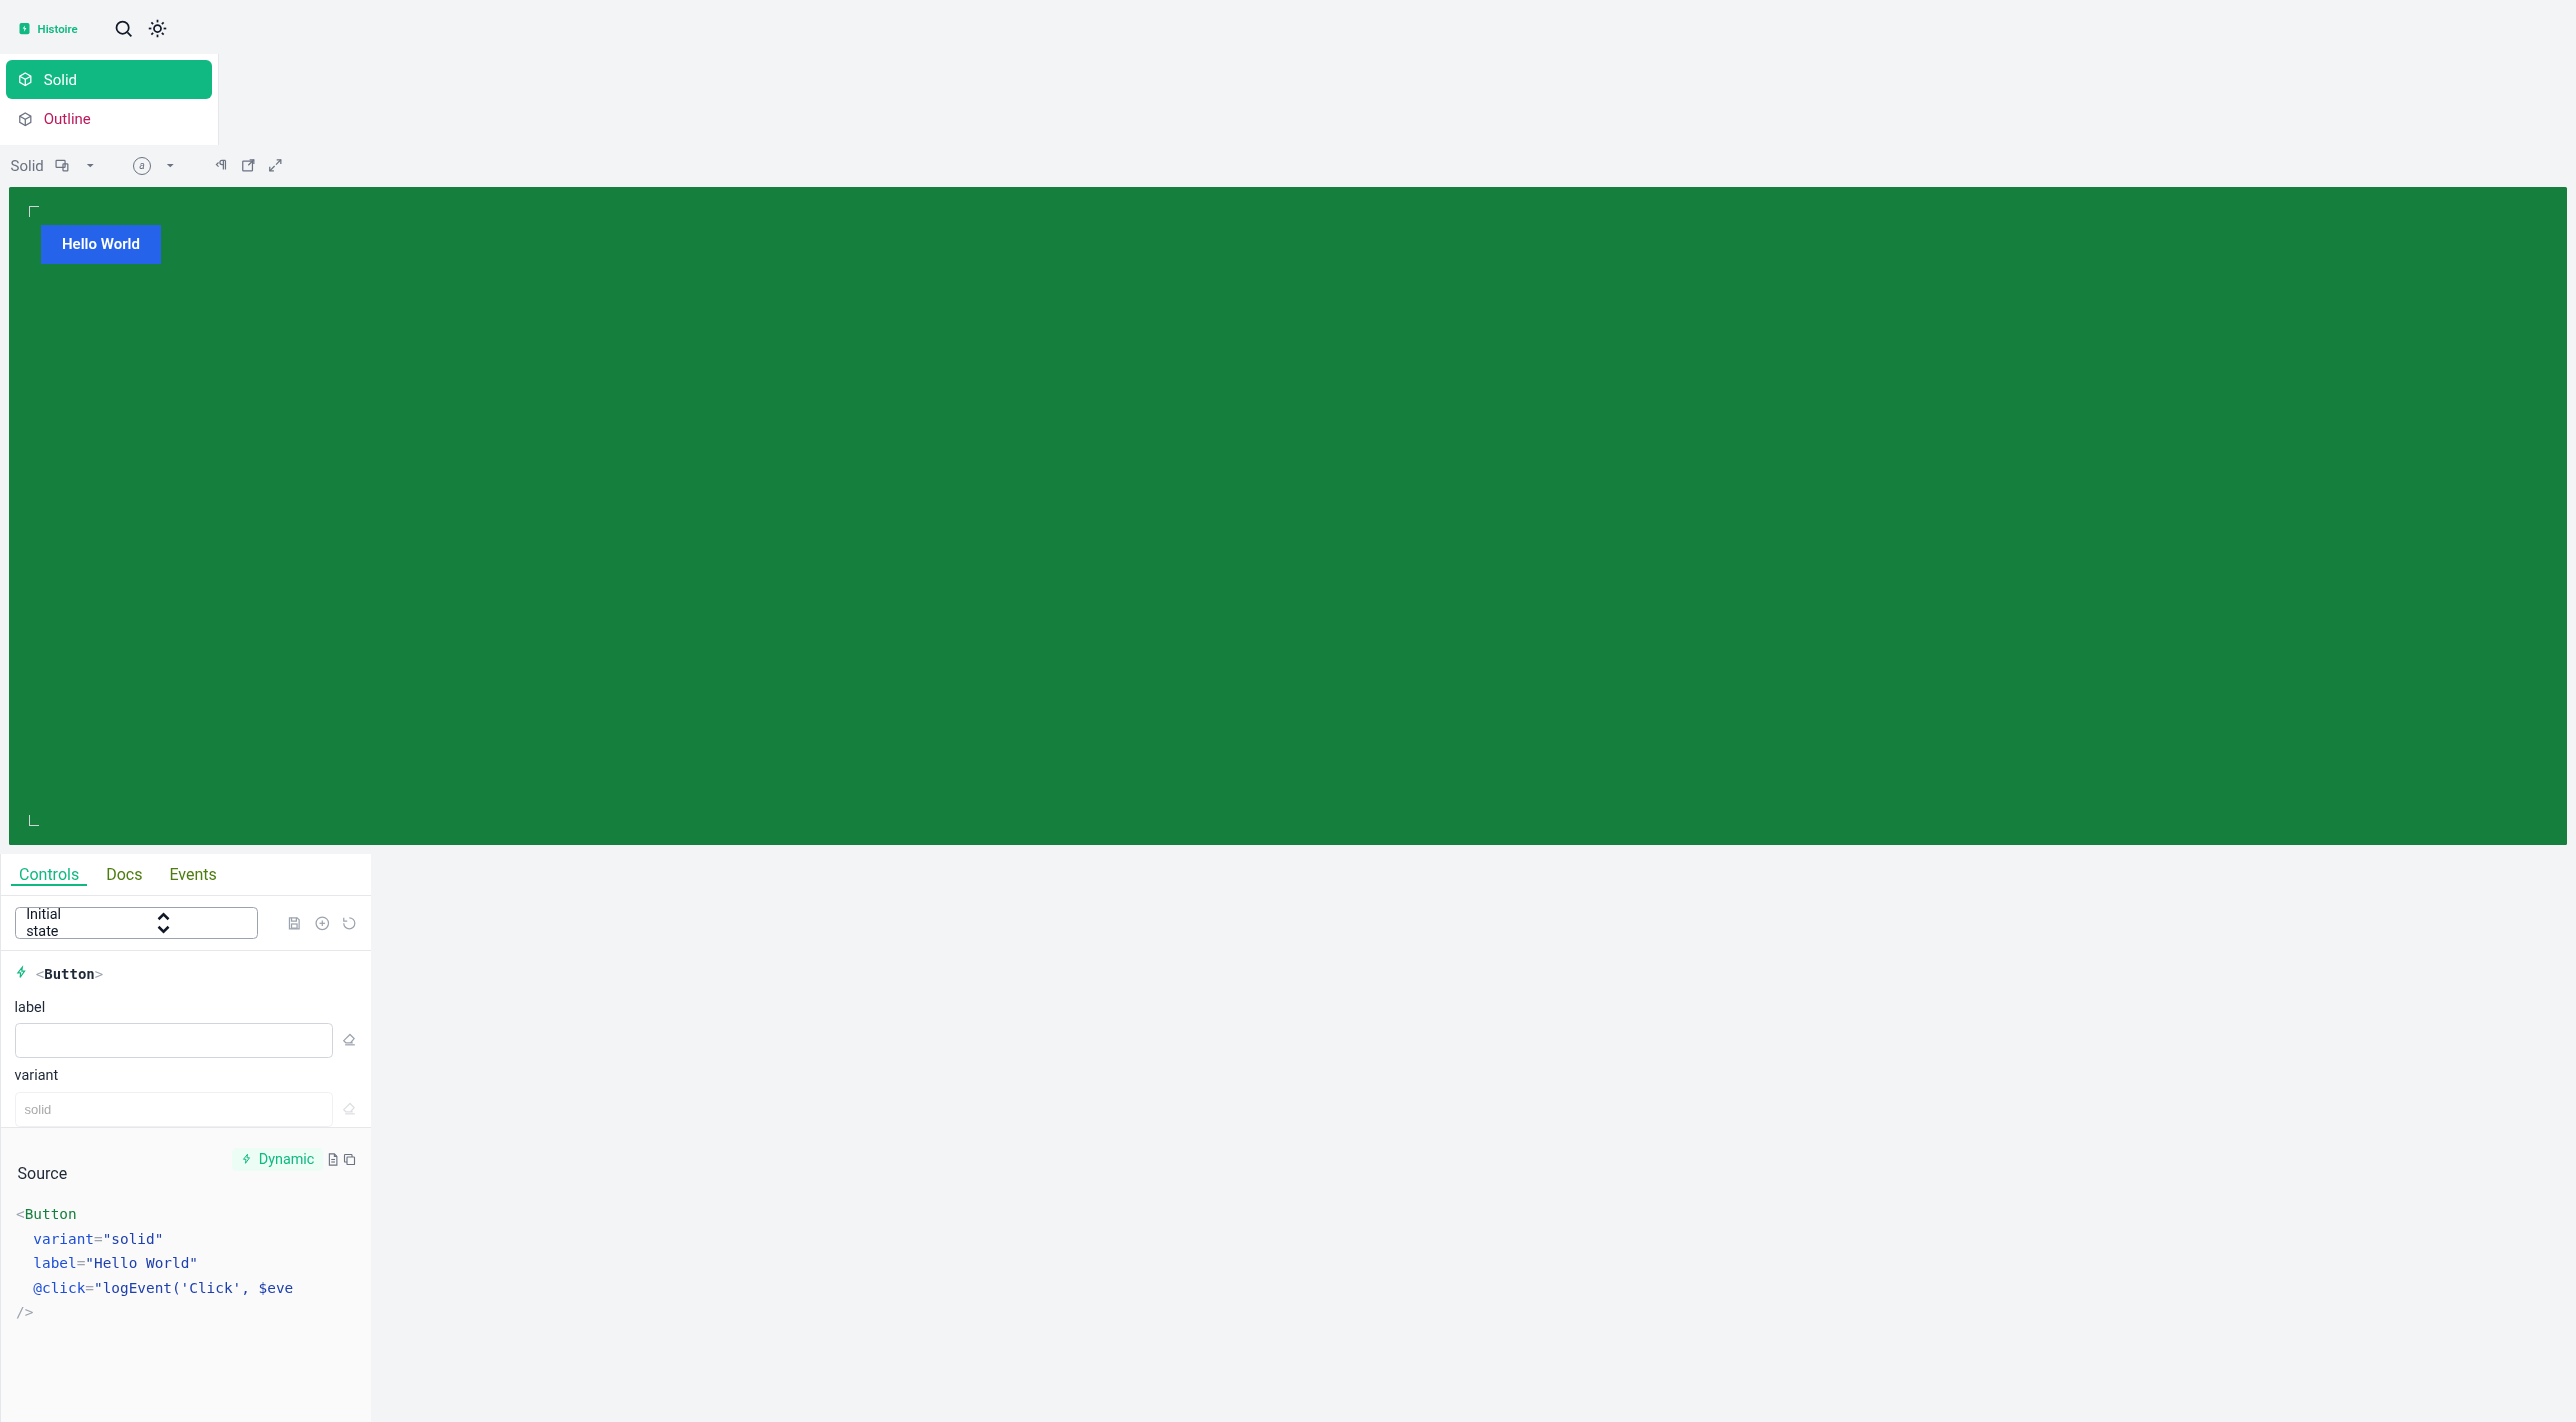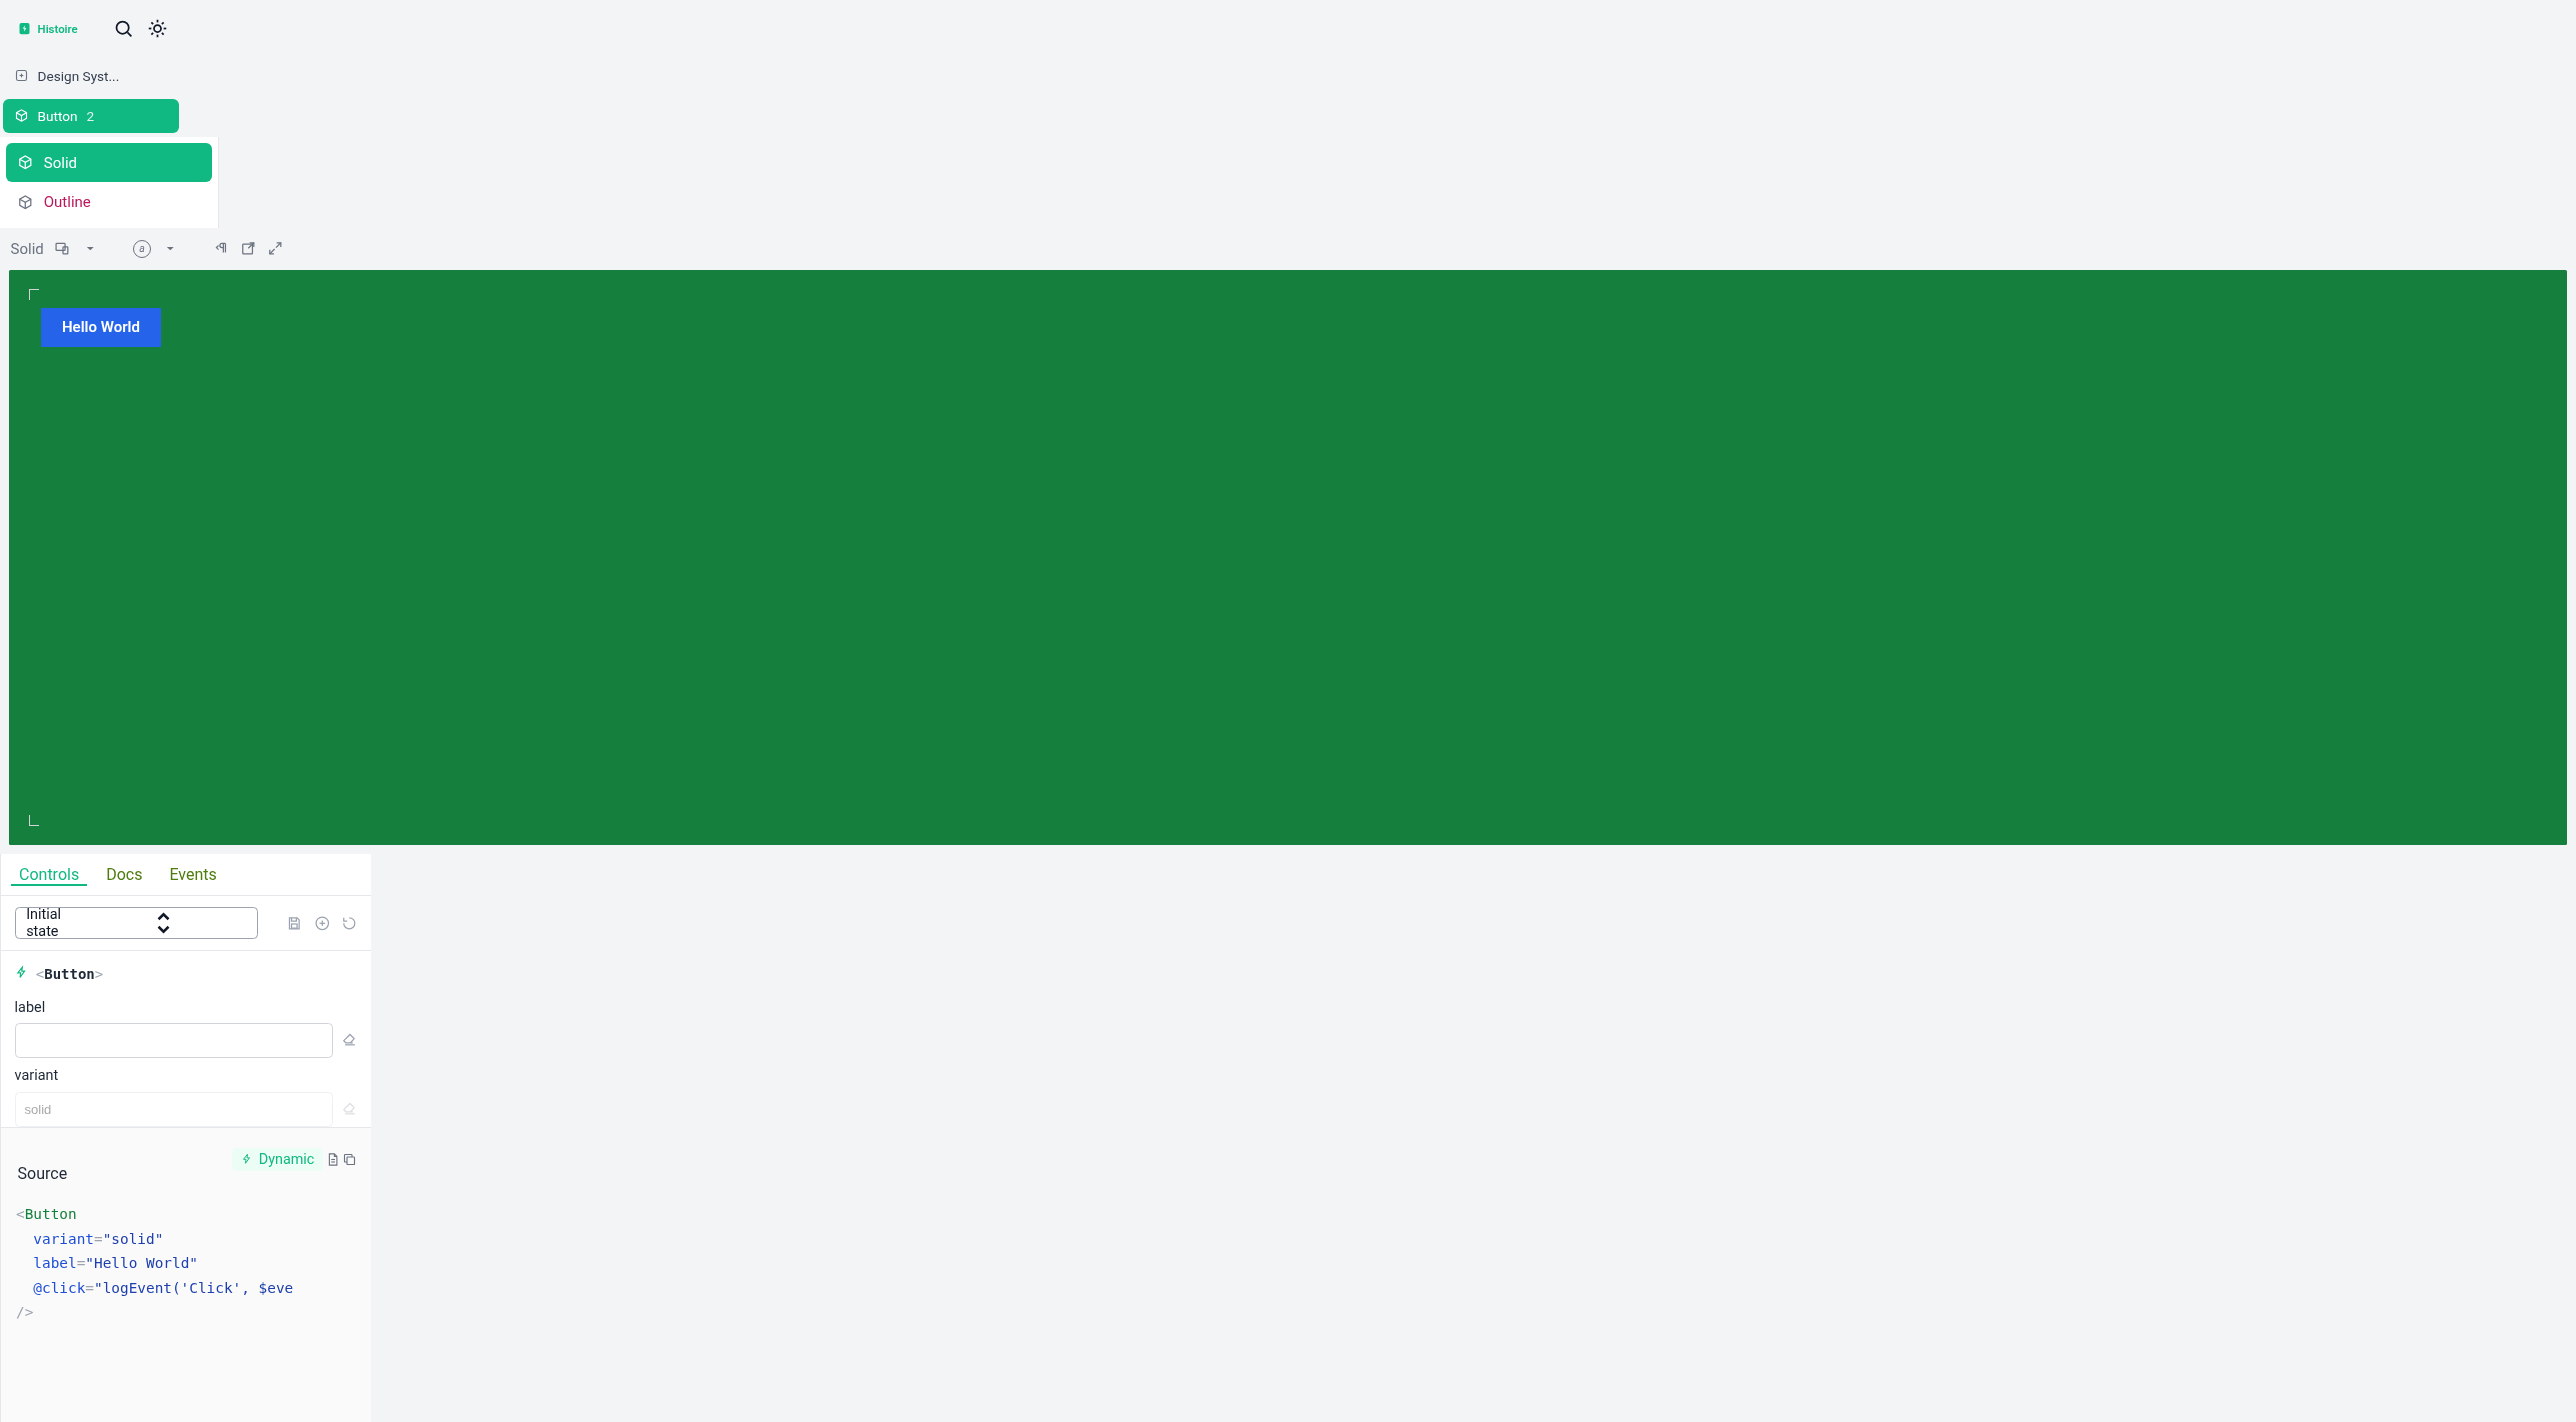--- a/index.html
+++ b/index.html
@@ -286,43 +286,20 @@
               <line x1="12" y1="2" x2="12" y2="5"></line>
               <line x1="12" y1="19" x2="12" y2="22"></line>
               <line x1="2" y1="12" x2="5" y2="12"></line>
               <line x1="19" y1="12" x2="22" y2="12"></line>
               <line x1="5" y1="5" x2="7" y2="7"></line>
               <line x1="17" y1="17" x2="19" y2="19"></line>
               <line x1="5" y1="19" x2="7" y2="17"></line>
               <line x1="17" y1="7" x2="19" y2="5"></line>
             </svg>
         </span>
-      </div>
-    </div>
-    <div class="tree">
-      <div class="tree-row">
-        <span class="t-icon">
-          <svg viewBox="0 0 24 24" fill="none" stroke="currentColor" stroke-width="1.8">
-              <rect x="4" y="4" width="16" height="16" rx="3"></rect>
-              <line x1="12" y1="9" x2="12" y2="15"></line>
-              <line x1="9" y1="12" x2="15" y2="12"></line>
-            </svg>
-        </span>
-        <span class="tree-label">Design Syst...</span>
-      </div>
-      <div class="tree-row story">
-        <span class="t-icon">
-          <svg viewBox="0 0 24 24" fill="none" stroke="currentColor" stroke-width="1.8">
-              <path d="M12 3l8 4.5v9L12 21l-8-4.5v-9z"></path>
-              <path d="M4 7.5l8 4.5 8-4.5"></path>
-              <line x1="12" y1="12" x2="12" y2="21"></line>
-            </svg>
-        </span>
-        <span class="tree-label">Button</span>
-        <span class="story-count">2</span>
       </div>
     </div>
   </div>
 
   <div class="sidebar-variants">
     <div class="variant-row active">
       <span class="v-icon">
         <svg viewBox="0 0 24 24" fill="none" stroke="currentColor" stroke-width="1.8">
             <path d="M12 3l8 4.5v9L12 21l-8-4.5v-9z"></path>
             <path d="M4 7.5l8 4.5 8-4.5"></path>

